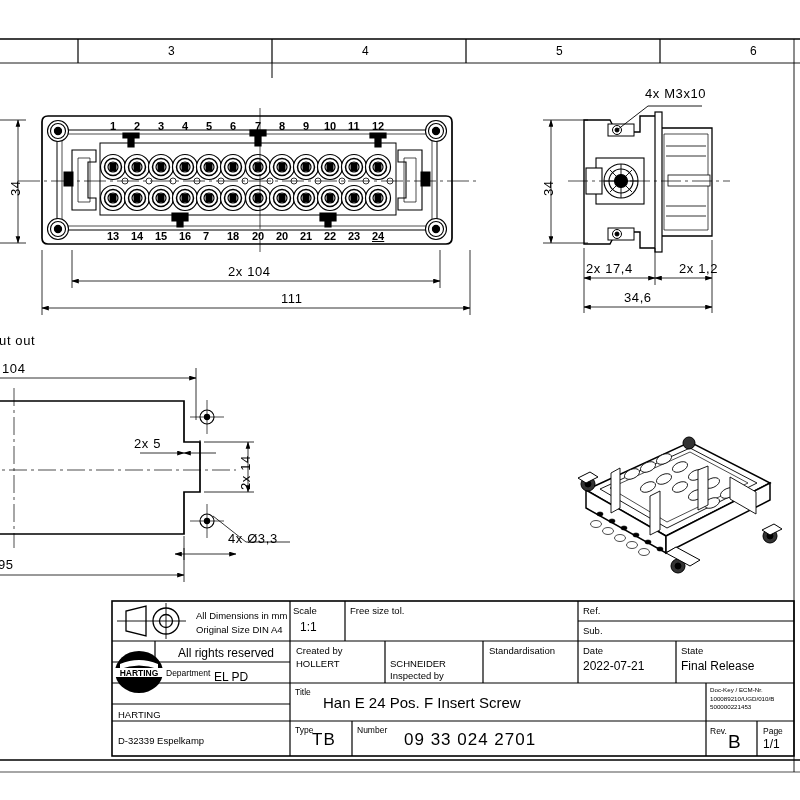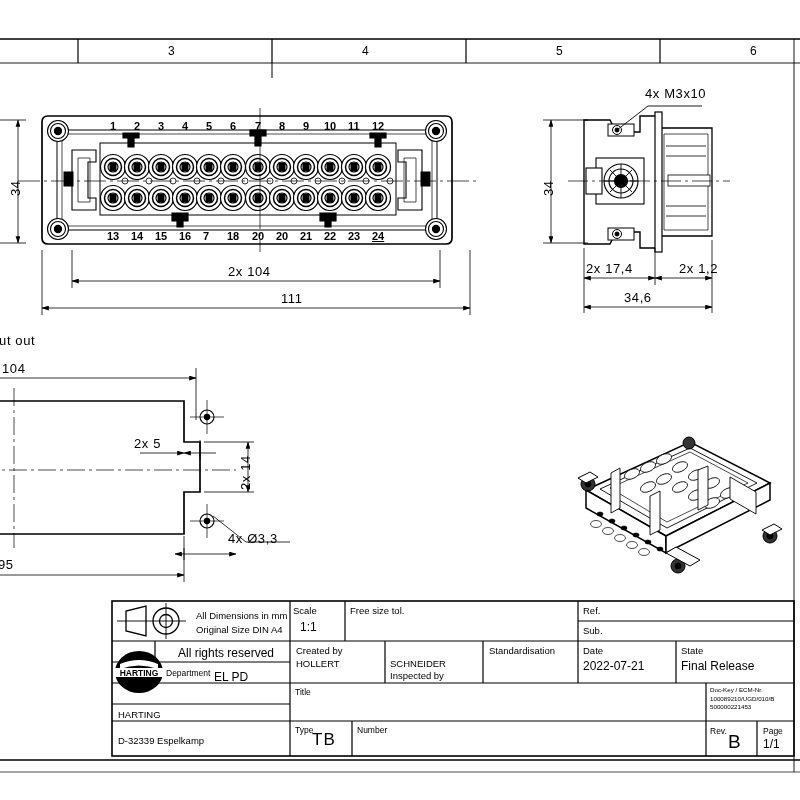--- a/index.html
+++ b/index.html
@@ -576,27 +576,29 @@
 <div class="txt tb" style="left:296px;top:658px;">HOLLERT</div>
 <div class="txt tb" style="left:390px;top:626px;margin-top:44px;">Inspected by</div>
 <div class="txt tb" style="left:390px;top:658px;">SCHNEIDER</div>
 <div class="txt tb" style="left:489px;top:645px;">Standardisation</div>
 <div class="txt tb" style="left:583px;top:645px;">Date</div>
 <div class="txt tbmed" style="left:583px;top:659px;">2022-07-21</div>
 <div class="txt tb" style="left:681px;top:645px;">State</div>
 <div class="txt tbmed" style="left:681px;top:659px;">Final Release</div>
 
 <div class="txt tbl" style="left:295px;top:687px;">Title</div>
+<div class="txt tbbig" style="left:323px;top:694px;">Han E 24 Pos. F Insert Screw</div>
 
 <div class="txt tiny" style="left:710px;top:686px;">Doc-Key / ECM-Nr.</div>
 <div class="txt tiny" style="left:710px;top:695px;">100089210/UGD/010/B</div>
 <div class="txt tiny" style="left:710px;top:703px;">500000221453</div>
 
 <div class="txt tbl" style="left:295px;top:725px;">Type</div>
 <div class="txt tbnum" style="left:312px;top:730px;">TB</div>
 <div class="txt tbl" style="left:357px;top:725px;">Number</div>
+<div class="txt tbnum" style="left:404px;top:730px;">09 33 024 2701</div>
 
 <div class="txt tbl" style="left:710px;top:726px;">Rev.</div>
 <div class="txt tbrev" style="left:728px;top:731px;">B</div>
 <div class="txt tbl" style="left:763px;top:726px;">Page</div>
 <div class="txt tbmed" style="left:763px;top:737px;">1/1</div>
 
 </div>
 
 </body></html>

